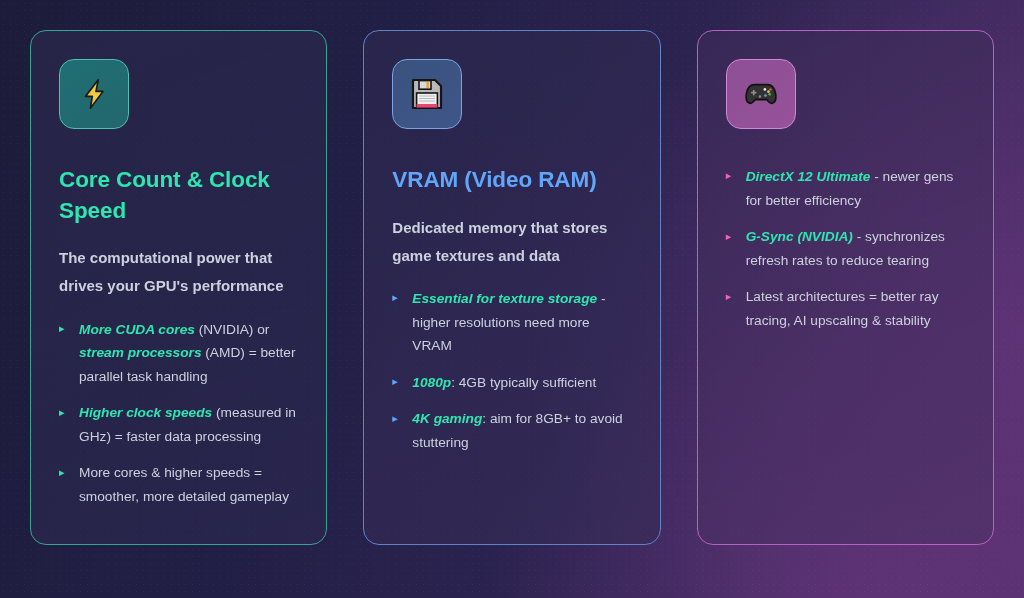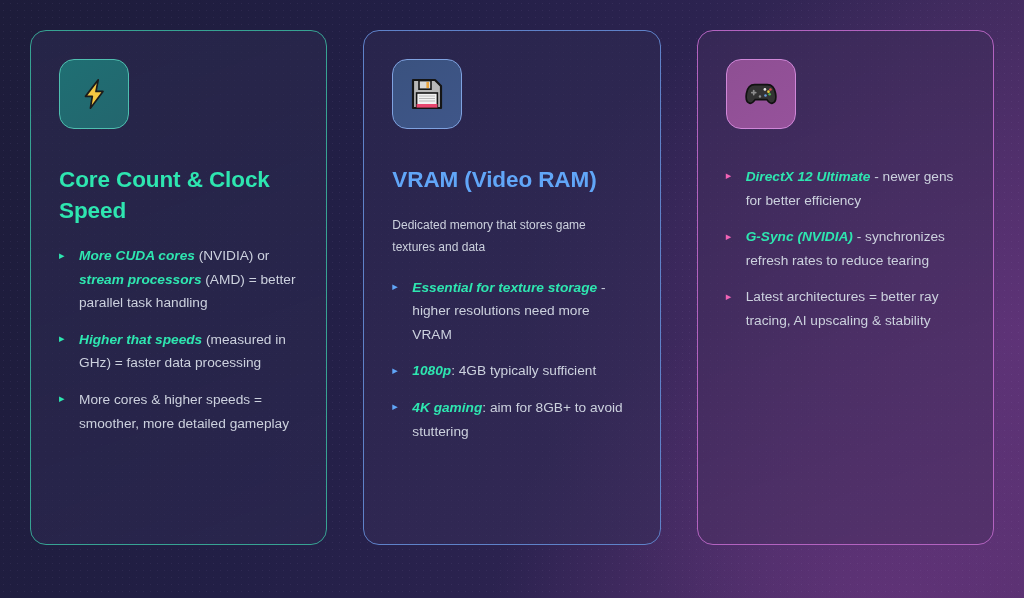--- a/index.html
+++ b/index.html
@@ -96,25 +96,26 @@
     font-weight: bold;
     line-height: 1.36;
     letter-spacing: -0.1px;
     margin-bottom: 18px;
   }
   .title--teal { color: #2ee6b0; }
   .title--blue { color: #61a6f8; }
   .title--pink { color: #f263b6; }
 
   .card-desc {
-    font-size: 12px;
+    font-size: 15px;
     line-height: 1.88;
     color: #ccd1de;
     margin-bottom: 17px;
     max-width: 250px;
+    font-weight: bold;
   }
 
   ul.bullets {
     list-style: none;
   }
   ul.bullets li {
     position: relative;
     padding-left: 20px;
     font-size: 13.7px;
     line-height: 1.72;
@@ -147,28 +148,29 @@
 
   <div class="card card--teal">
     <div class="icon-tile icon-tile--teal">
       <span class="glyph">
         <svg class="bolt-svg" width="34" height="34" viewBox="0 0 36 36">
           <path d="M22.5 3 L9 20.5 h7.2 L14.2 33 L27.5 15.3 h-7.4 Z" fill="#f5c842" stroke="#1b1b1b" stroke-width="1.8" stroke-linejoin="round"></path>
         </svg>
       </span>
     </div>
     <div class="card-title title--teal">Core Count &amp; Clock Speed</div>
+    <div class="card-desc">The computational power that drives your GPU's performance</div>
     <ul class="bullets">
       <li>
         <span class="marker marker--teal">▸</span>
         <span class="hl">More CUDA cores</span><span> (NVIDIA) or </span><span class="hl">stream processors</span><span> (AMD) = better parallel task handling</span>
       </li>
       <li>
         <span class="marker marker--teal">▸</span>
-        <span class="hl">Higher that speeds</span><span> (measured in GHz) = faster data processing</span>
+        <span class="hl">Higher clock speeds</span><span> (measured in GHz) = faster data processing</span>
       </li>
       <li>
         <span class="marker marker--teal">▸</span>
         <span class="hl"></span><span>More cores &amp; higher speeds = smoother, more detailed gameplay</span>
       </li>
     </ul>
   </div>
 
   <div class="card card--blue">
     <div class="icon-tile icon-tile--blue">

